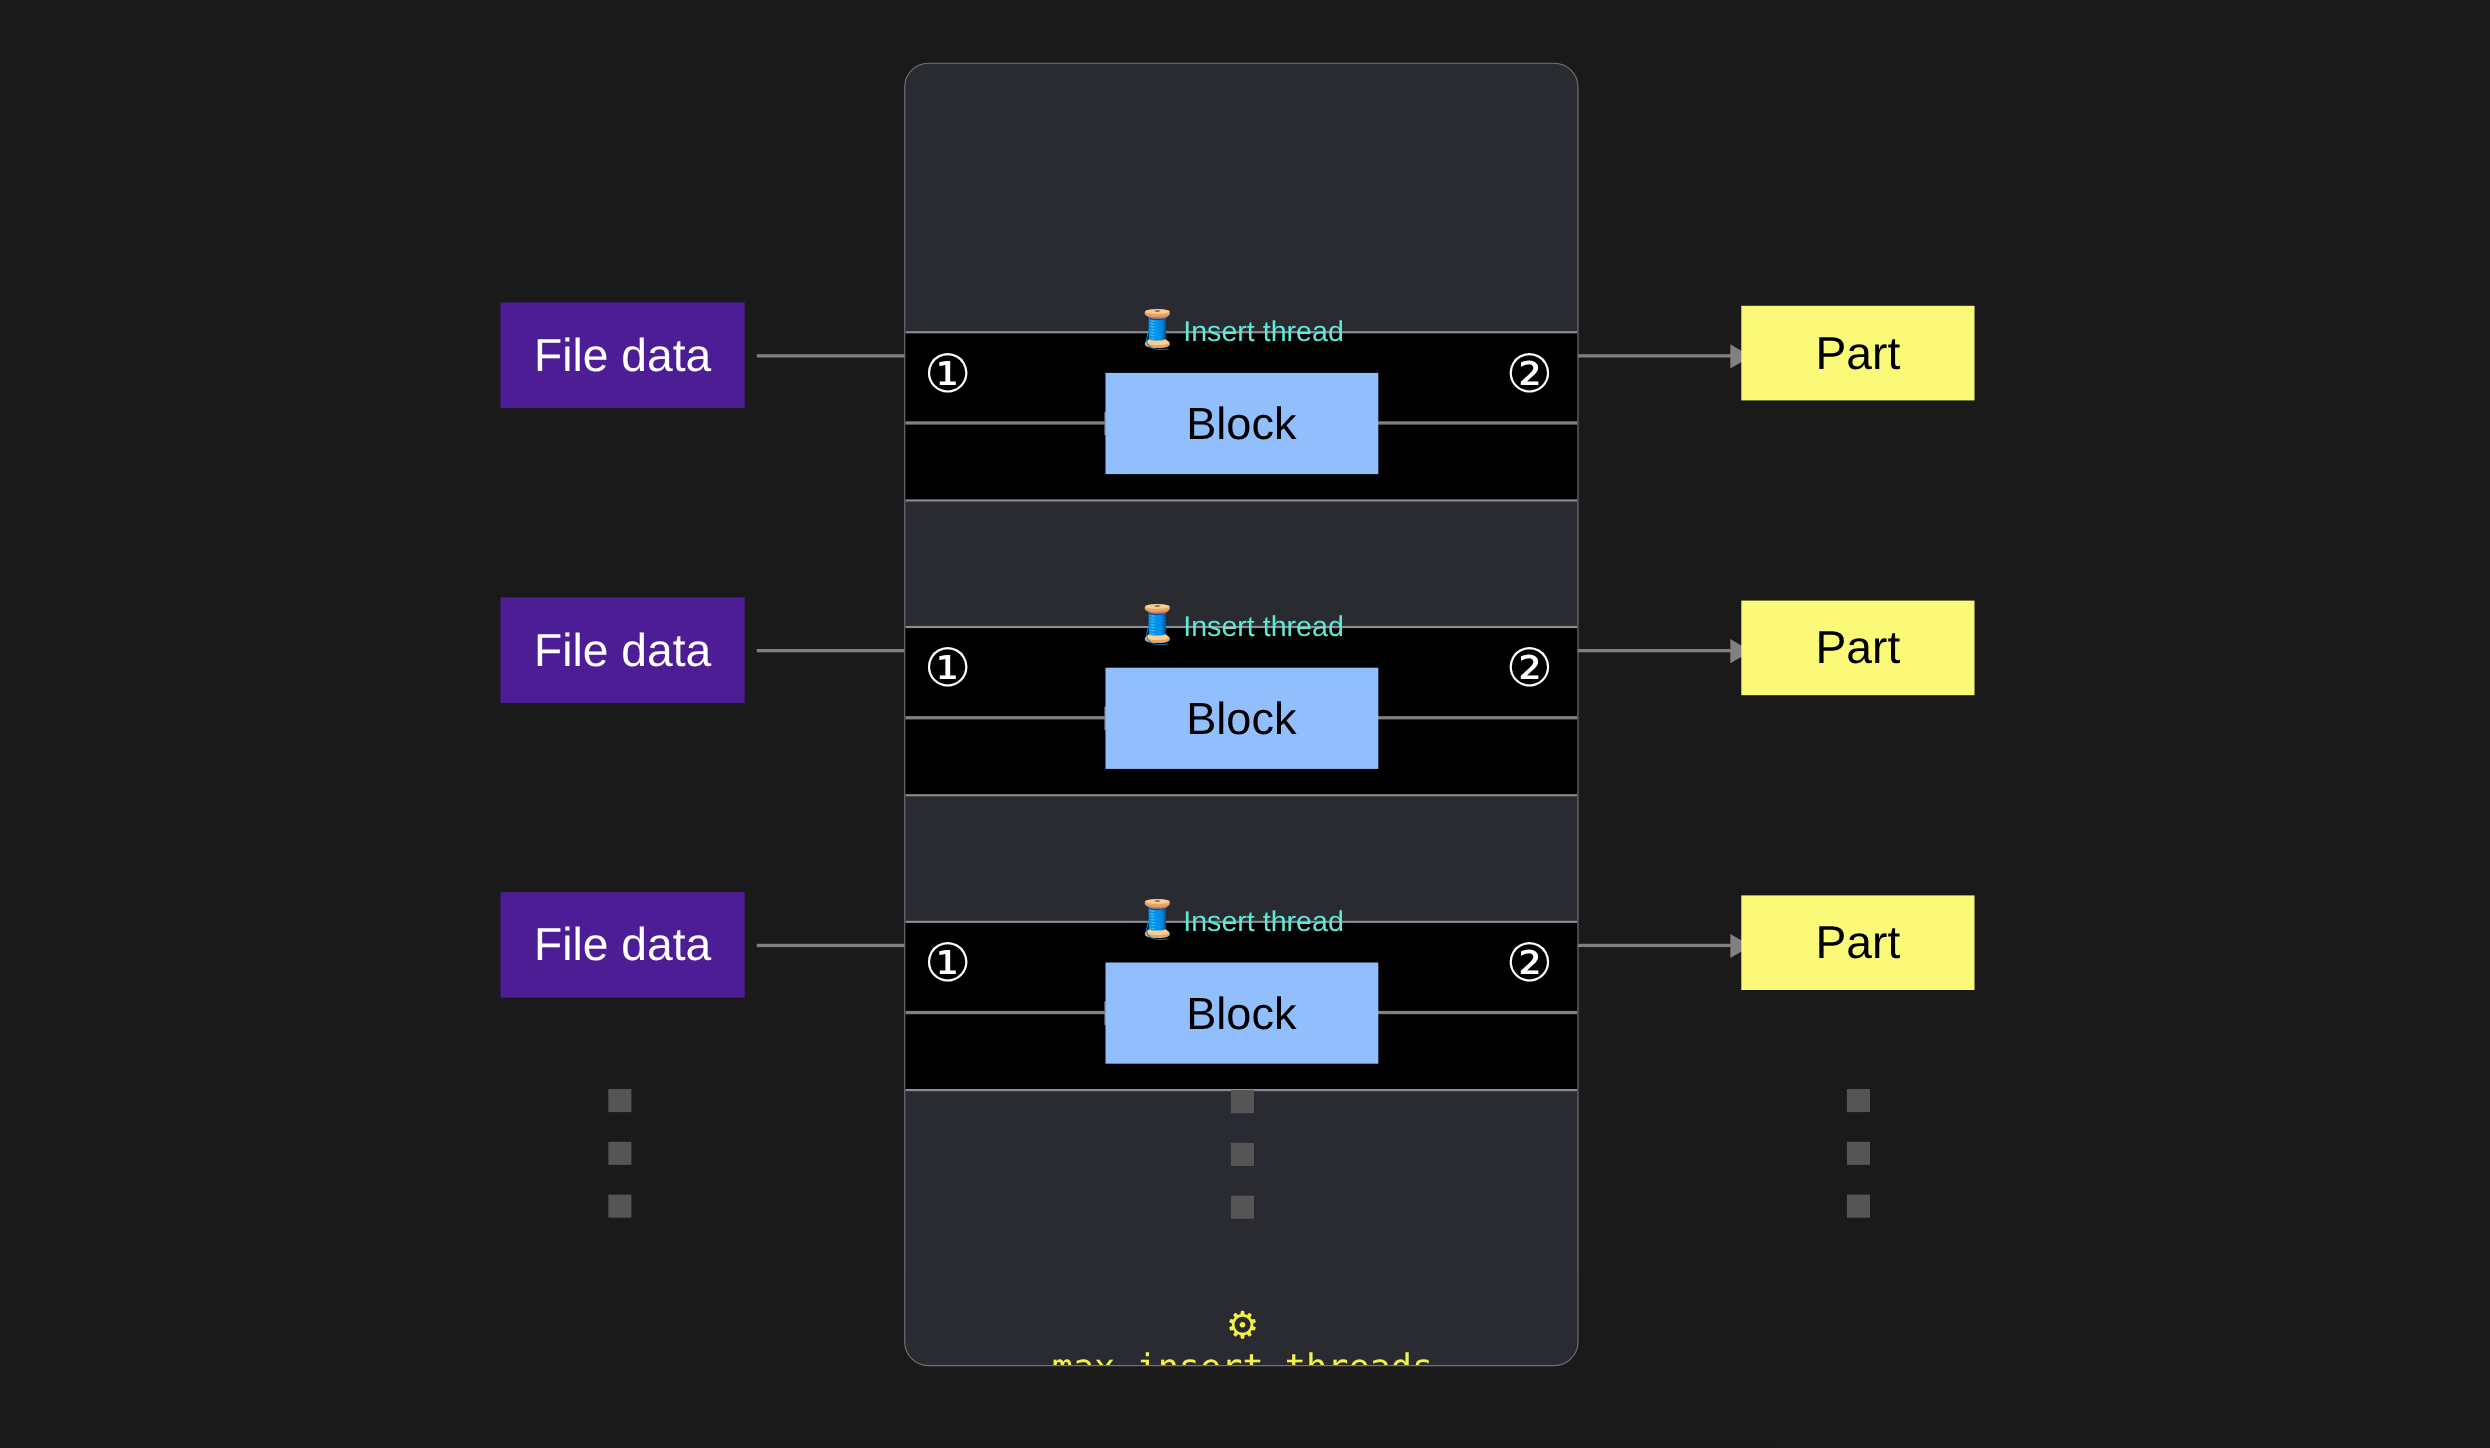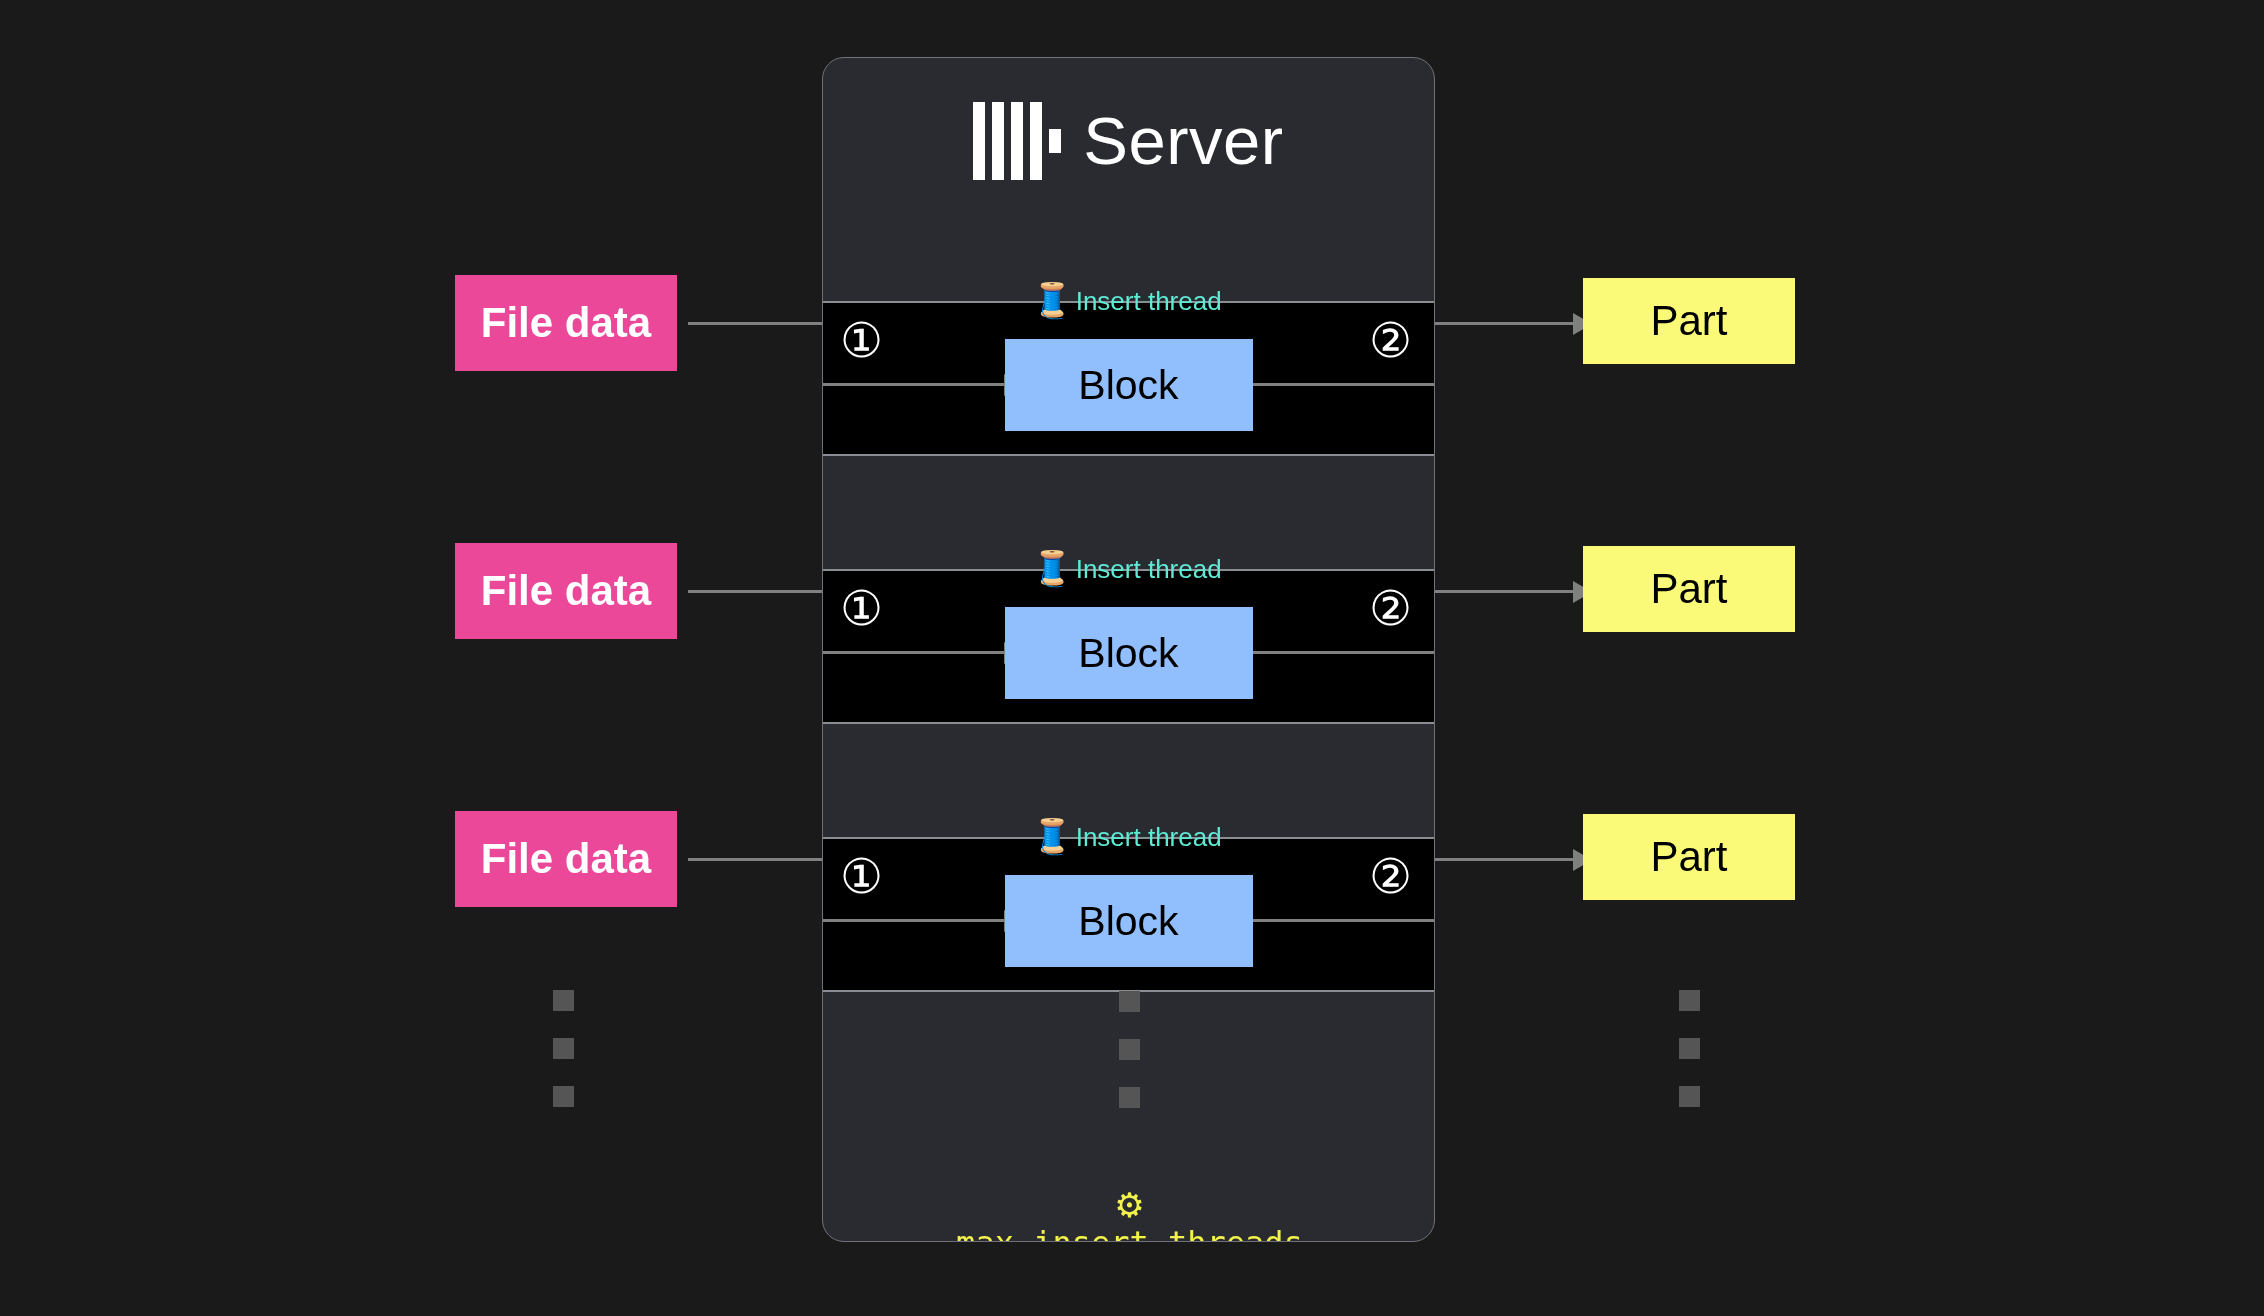--- a/index.html
+++ b/index.html
@@ -208,27 +208,26 @@
     font-size: 32px;
     line-height: 1.1;
     letter-spacing: 0px;
   }
 
   
   .file-box {
     position: absolute;
     width: 222px;
     height: 96px;
-    background: #ec4899;
+    background: #4c1d95;
     display: flex;
     align-items: center;
     justify-content: center;
     color: #ffffff;
     font-size: 42px;
-    font-weight: bold;
   }
   .file-box.f1 { left: 455px; top: 275px; }
   .file-box.f2 { left: 455px; top: 543px; }
   .file-box.f3 { left: 455px; top: 811px; }
 
   .part-box {
     position: absolute;
     width: 212px;
     height: 86px;
     background: #fafa78;
@@ -301,30 +300,20 @@
     <span class="sq"></span>
   </div>
   <div class="dots-col" id="dots-right">
     <span class="sq"></span>
     <span class="sq"></span>
     <span class="sq"></span>
   </div>
 
   <div id="server-panel">
 
-    <div id="server-header">
-      <span id="ch-logo">
-        <span class="bar"></span>
-        <span class="bar"></span>
-        <span class="bar"></span>
-        <span class="bar"></span>
-        <span class="dot"></span>
-      </span>
-      <span id="server-title">Server</span>
-    </div>
 
     <div class="thread-band b1">
       <span class="step-num left">①</span>
       <span class="step-num right">②</span>
       <div class="band-arrow-in"></div>
       <div class="band-arrow-out"></div>
       <div class="block-box">
         <span>Block</span>
       </div>
     </div>

